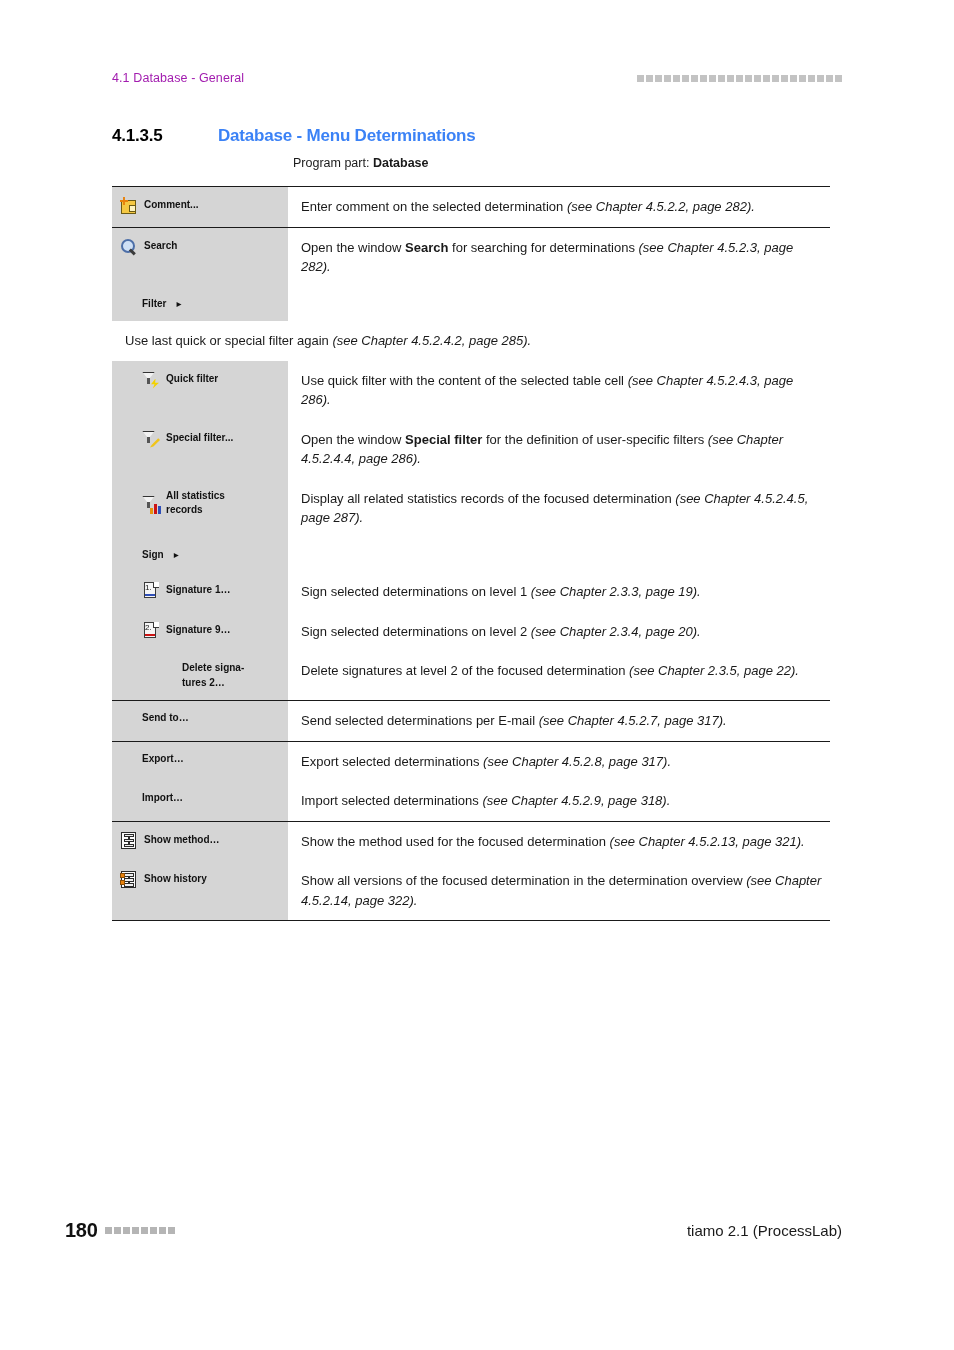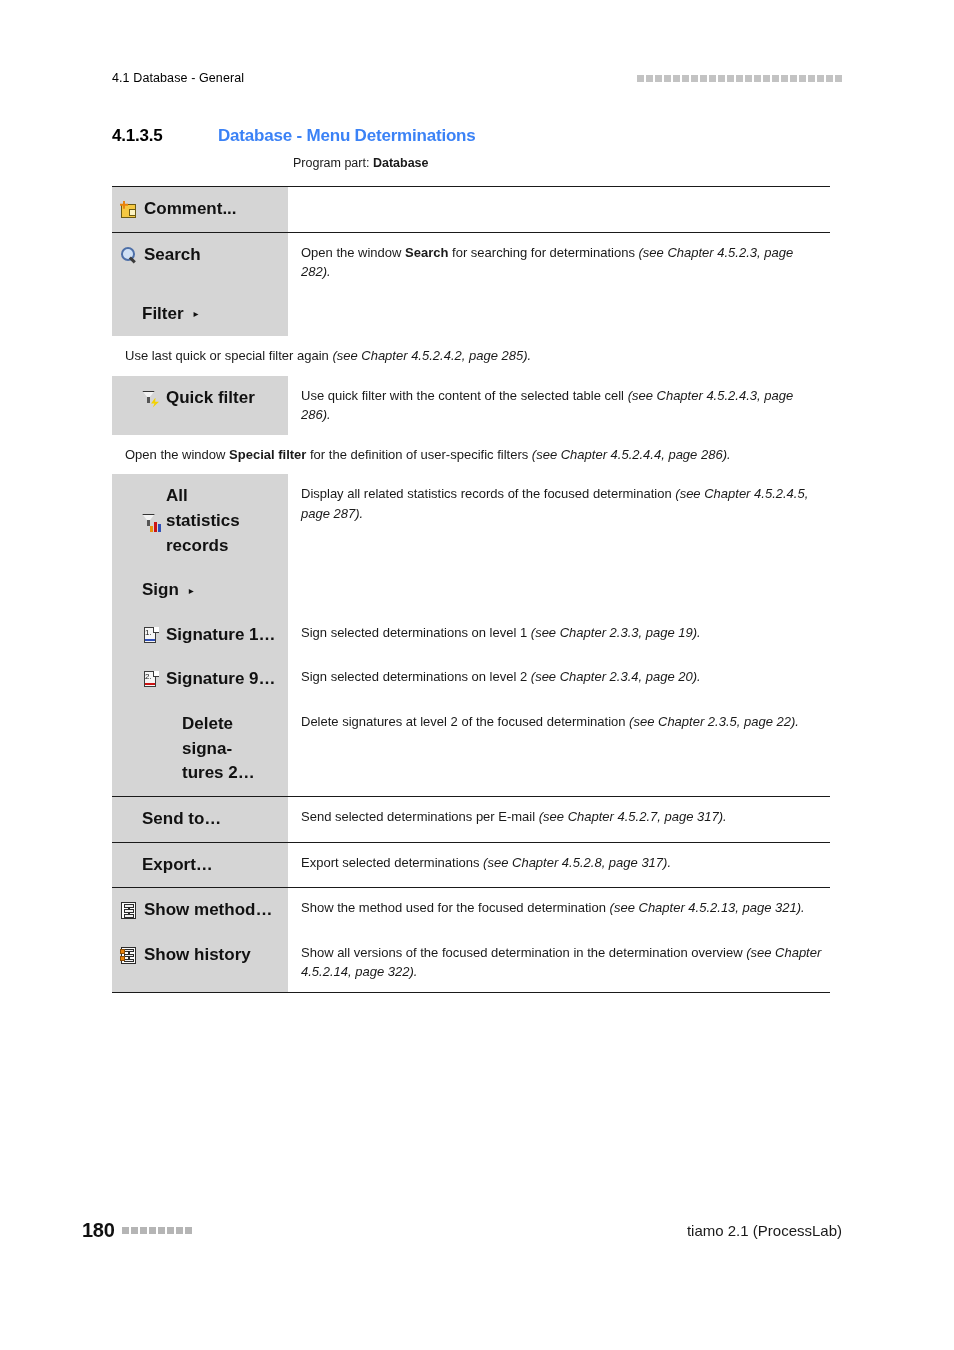--- a/index.html
+++ b/index.html
@@ -29,21 +29,21 @@
     top: 68px;
     left: 112px;
     right: 112px;
     height: 20px;
     display: flex;
     align-items: center;
     justify-content: space-between;
   }
   .running-head-text {
     font-size: 12.5px;
-    color: #000000;
+    color: #a21caf;
     letter-spacing: 0.1px;
   }
   .square-row {
     display: flex;
     gap: 2px;
     align-items: center;
   }
   .square-row .sq {
     width: 7px;
     height: 7px;
@@ -125,21 +125,21 @@
 
   .label-wrap {
     display: flex;
     align-items: center;
     gap: 7px;
   }
   .label-wrap.indent-1 { padding-left: 22px; }
   .label-wrap.indent-sub { padding-left: 62px; }
 
   .item-label {
-    font-size: 17px;
+    font-size: 10px;
     font-weight: bold;
     color: #111;
     line-height: 1.45;
   }
   .item-label.two-line { max-width: 92px; }
 
   .desc {
     font-size: 13px;
     line-height: 1.5;
     color: #1a1a1a;
@@ -317,21 +317,21 @@
     background: #e8820c;
     border: 1px solid #8a4d06;
     box-sizing: border-box;
   }
   .ic-history .dot.d1 { top: 2px; }
   .ic-history .dot.d2 { top: 9px; }
 
   
   .footer {
     position: absolute;
-    left: 82px;
+    left: 65px;
     right: 112px;
     bottom: 108px;
     display: flex;
     align-items: center;
     justify-content: space-between;
   }
   .footer-left {
     display: flex;
     align-items: center;
     gap: 8px;
@@ -398,20 +398,23 @@
             <div class="label-wrap">
               <span class="icon ic-comment">
                 <span class="note"></span>
                 <span class="fold"></span>
                 <span class="plus"></span>
               </span>
               <span class="item-label">Comment...</span>
             </div>
           </div>
           <div class="gap-col"></div>
+          <div class="cell-right">
+            <div class="desc"><span>Enter comment on the selected determination </span><i>(see Chapter 4.5.2.2, page 282).</i></div>
+          </div>
         </div>
       </div>
       <div class="group">
         <div class="row">
           <div class="cell-left">
             <div class="label-wrap">
               <span class="icon ic-search">
                 <span class="lens"></span>
                 <span class="handle"></span>
               </span>
@@ -451,20 +454,32 @@
               </span>
               <span class="item-label">Quick filter</span>
             </div>
           </div>
           <div class="gap-col"></div>
           <div class="cell-right">
             <div class="desc"><span>Use quick filter with the content of the selected table cell </span><i>(see Chapter 4.5.2.4.3, page 286).</i></div>
           </div>
         </div>
         <div class="row">
+          <div class="cell-left">
+            <div class="label-wrap indent-1">
+              <span class="icon">
+                <span class="funnel">
+                  <span class="cone"></span>
+                  <span class="stem"></span>
+                </span>
+                <span class="badge badge-pencil"></span>
+              </span>
+              <span class="item-label">Special filter...</span>
+            </div>
+          </div>
           <div class="gap-col"></div>
           <div class="cell-right">
             <div class="desc"><span>Open the window </span><b>Special filter</b><span> for the definition of user-specific filters </span><i>(see Chapter 4.5.2.4.4, page 286).</i></div>
           </div>
         </div>
         <div class="row">
           <div class="cell-left">
             <div class="label-wrap indent-1">
               <span class="icon">
                 <span class="funnel">
@@ -559,20 +574,31 @@
           <div class="cell-left">
             <div class="label-wrap indent-1">
               <span class="item-label">Export…</span>
             </div>
           </div>
           <div class="gap-col"></div>
           <div class="cell-right">
             <div class="desc"><span>Export selected determinations </span><i>(see Chapter 4.5.2.8, page 317).</i></div>
           </div>
         </div>
+        <div class="row">
+          <div class="cell-left">
+            <div class="label-wrap indent-1">
+              <span class="item-label">Import…</span>
+            </div>
+          </div>
+          <div class="gap-col"></div>
+          <div class="cell-right">
+            <div class="desc"><span>Import selected determinations </span><i>(see Chapter 4.5.2.9, page 318).</i></div>
+          </div>
+        </div>
       </div>
       <div class="group">
         <div class="row">
           <div class="cell-left">
             <div class="label-wrap">
               <span class="icon ic-method">
                 <span class="frame"></span>
                 <span class="bar t"></span>
                 <span class="conn c1"></span>
                 <span class="bar m"></span>

